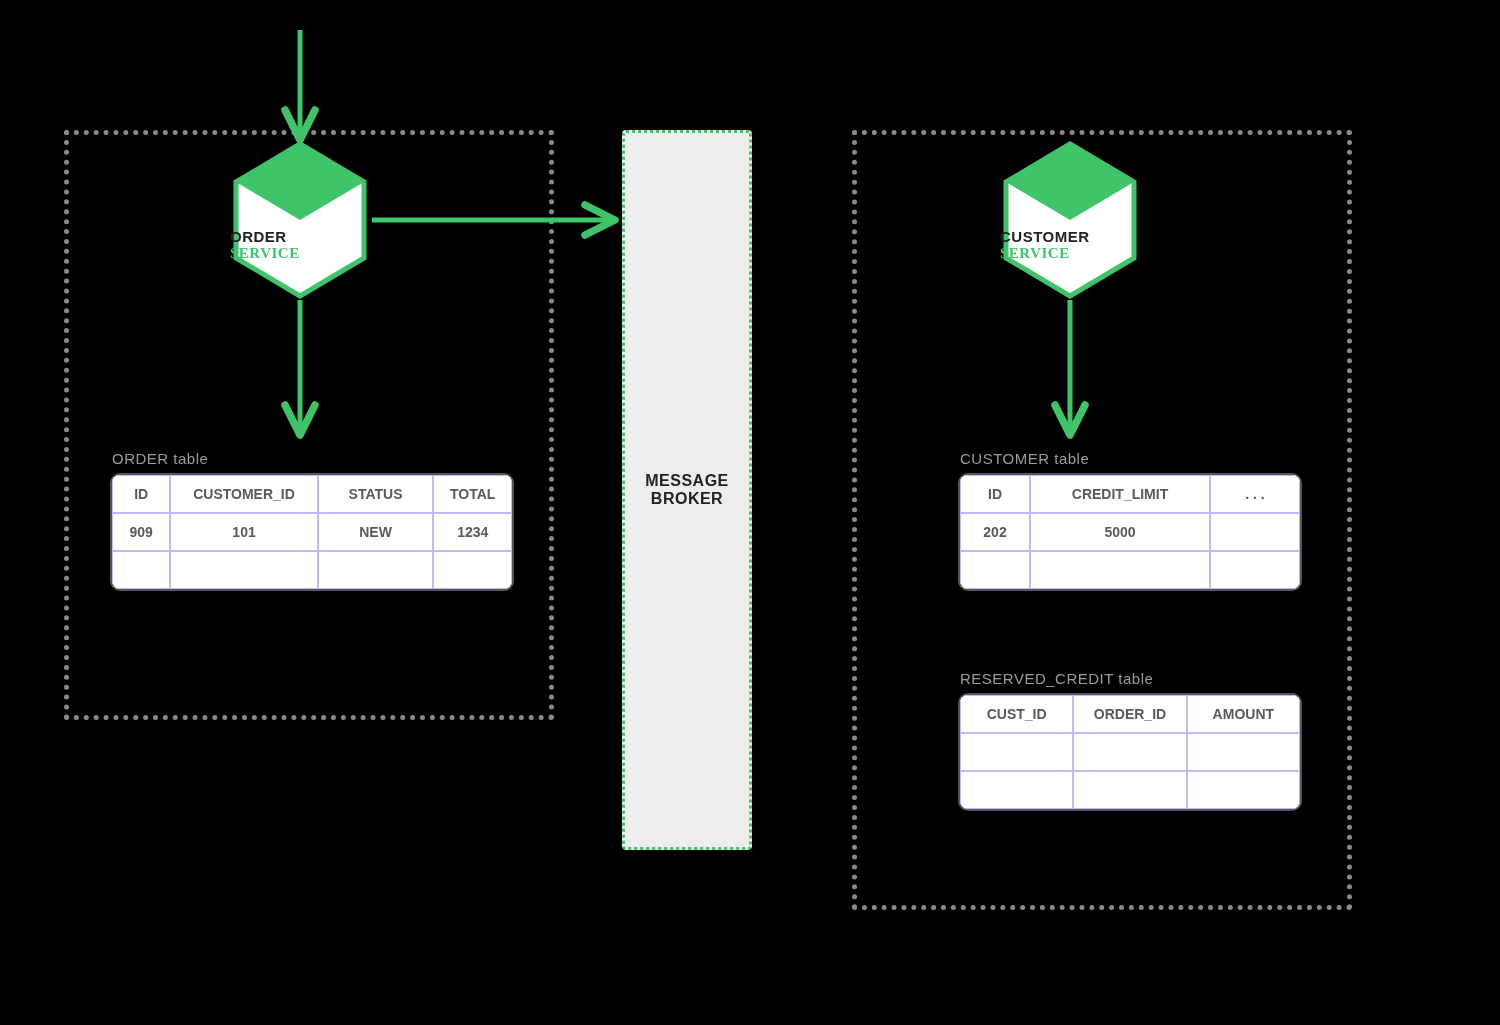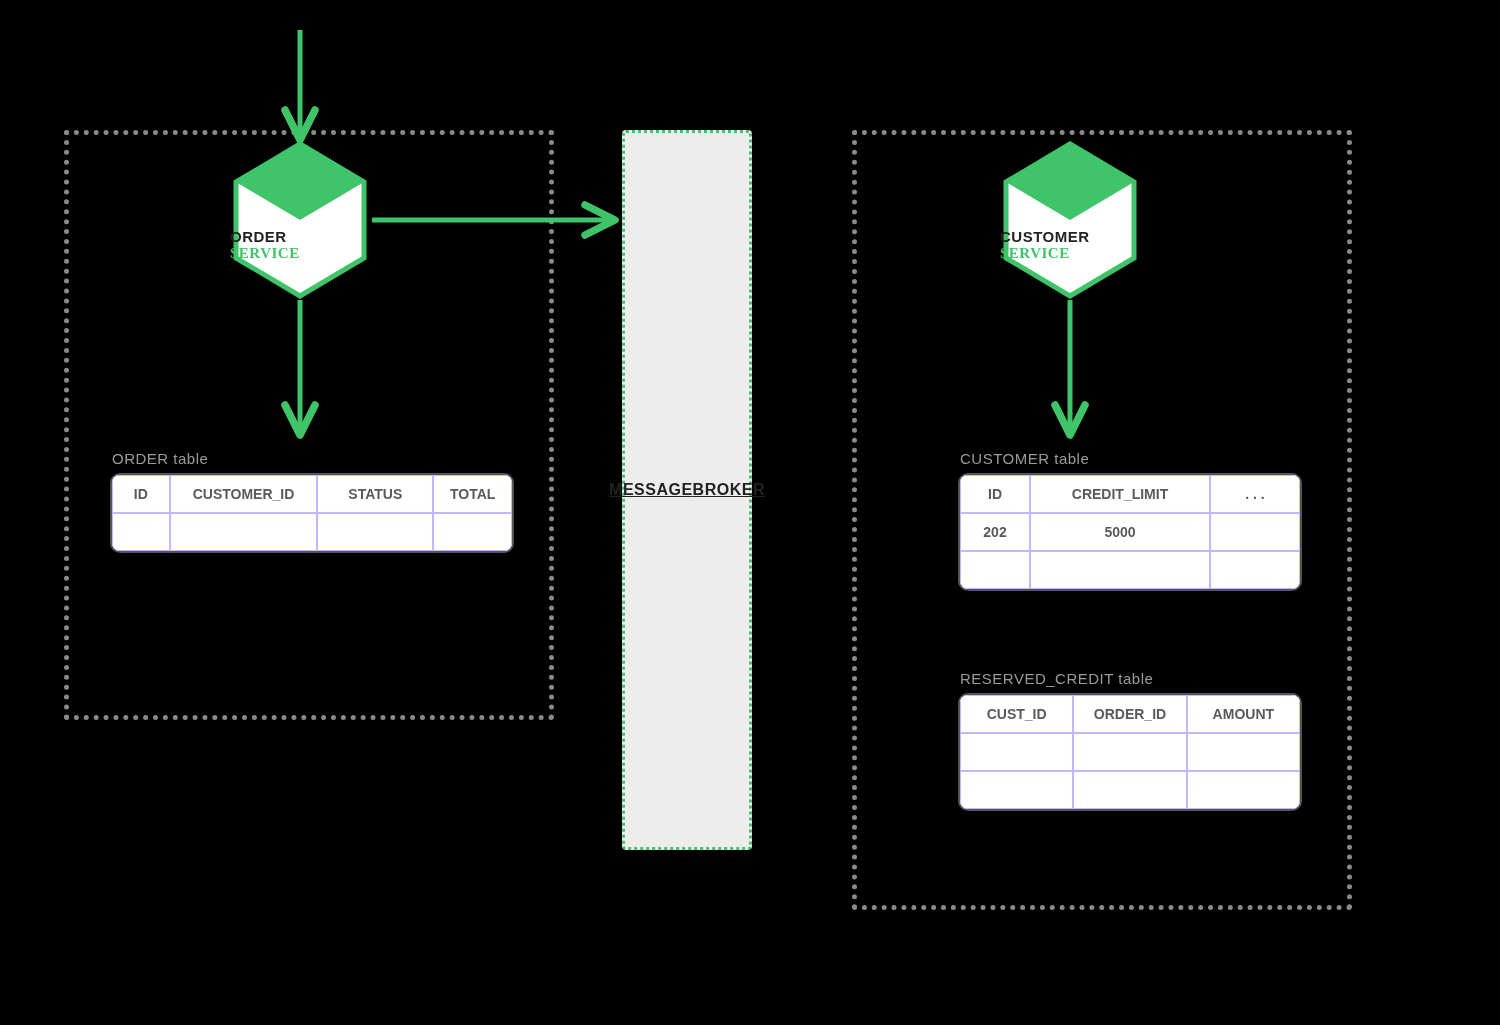--- a/index.html
+++ b/index.html
@@ -19,27 +19,27 @@
   #left-box  { left: 64px;  top: 130px; width: 490px; height: 590px; }
   #right-box { left: 852px; top: 130px; width: 500px; height: 780px; }
   #broker {
     position: absolute;
     left: 622px; top: 130px;
     width: 130px; height: 720px;
     background: #ededed;
     border: 3px dotted #3fc469;
     border-radius: 4px;
     display: flex;
+    flex-direction: column;
     align-items: center;
     justify-content: center;
     font-size: 16px;
     font-weight: 700;
     color: #222;
     letter-spacing: 0.5px;
-    text-decoration: underline;
   }
   #broker span { display:block; text-align:center; }
   .hex-wrap {
     position: absolute;
     width: 140px;
     text-align: left;
   }
   .hex {
     width: 140px;
     height: 160px;
@@ -157,20 +157,26 @@
   <thead>
       <tr>
     <th>ID</th>
     <th>CUSTOMER_ID</th>
     <th>STATUS</th>
     <th>TOTAL</th>
   </tr>
     </thead>
   <tbody>
     <tr>
+      <td>909</td>
+      <td>101</td>
+      <td>NEW</td>
+      <td>1234</td>
+    </tr>
+    <tr>
       <td></td>
       <td></td>
       <td></td>
       <td></td>
     </tr>
   </tbody>
 </table>
 
 <div id="title-customer" class="table-title">CUSTOMER table</div>
 <table id="table-customer" class="data-table">

